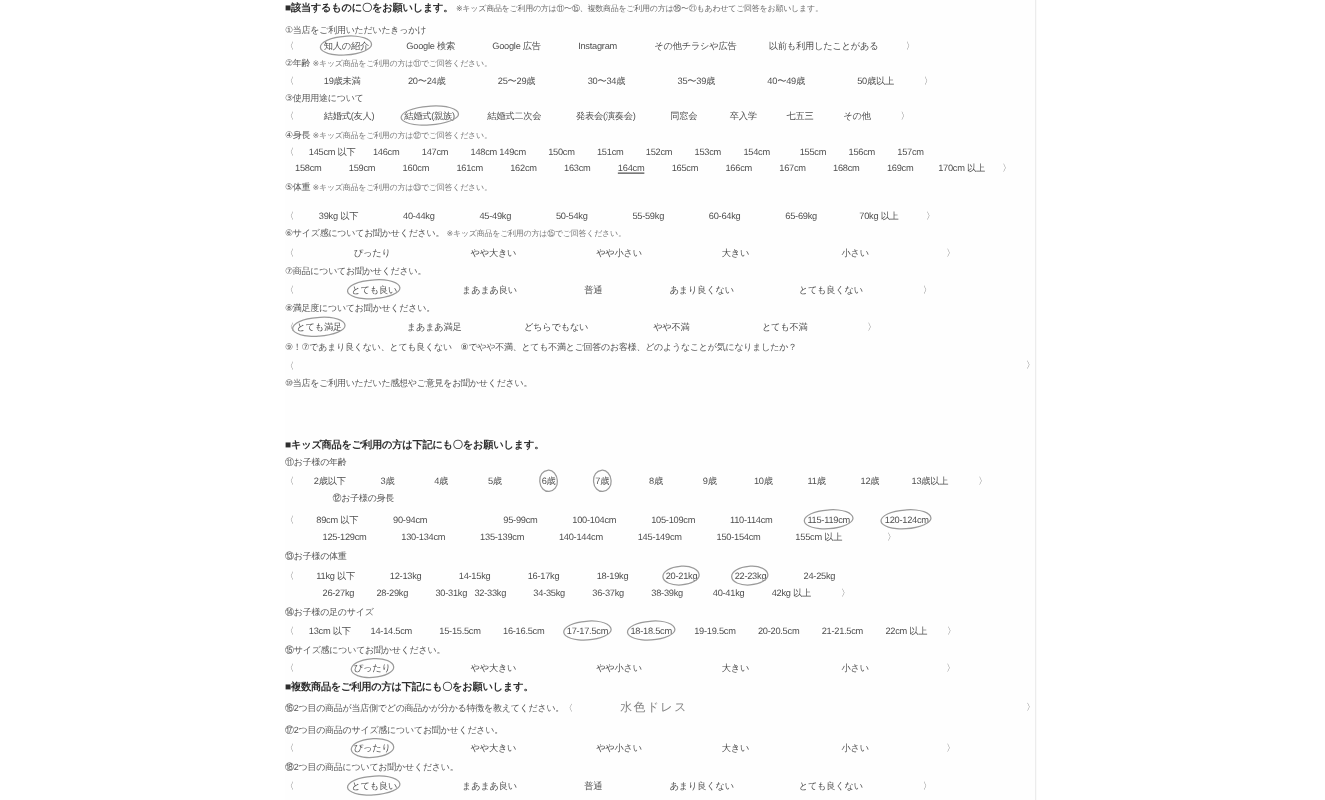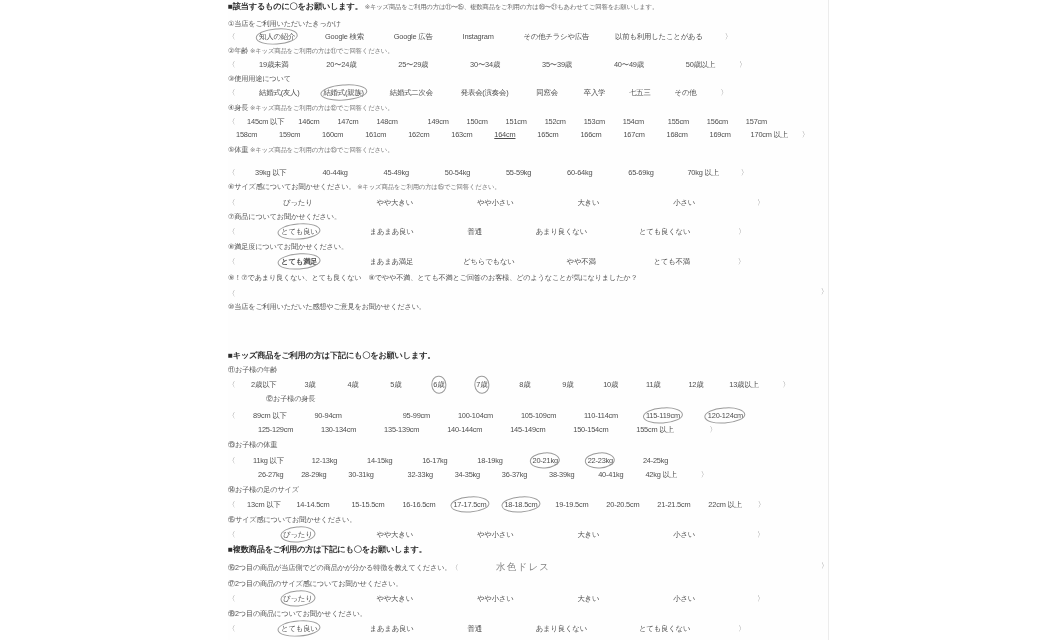--- a/index.html
+++ b/index.html
@@ -121,21 +121,21 @@
     <div class="row q" style="left:0px;top:104px;">
       <span>④</span><span>身長</span>
       <span class="note">※キッズ商品をご利用の方は⑫でご回答ください。</span>
     </div>
     <div class="row opts" style="left:0px;top:118px;">
       <span class="brk">〈</span>
       <span class="opt" style="margin-left:10px;">145cm 以下</span>
       <span class="opt" style="margin-left:12px;">146cm</span>
       <span class="opt" style="margin-left:16px;">147cm</span>
       <span class="opt" style="margin-left:16px;">148cm</span>
-      <span class="opt" style="margin-left:28px;">149cm</span>
+      <span class="opt" style="margin-left:0;">149cm</span>
       <span class="opt" style="margin-left:16px;">150cm</span>
       <span class="opt" style="margin-left:16px;">151cm</span>
       <span class="opt" style="margin-left:16px;">152cm</span>
       <span class="opt" style="margin-left:16px;">153cm</span>
       <span class="opt" style="margin-left:16px;">154cm</span>
       <span class="opt" style="margin-left:22px;">155cm</span>
       <span class="opt" style="margin-left:16px;">156cm</span>
       <span class="opt" style="margin-left:16px;">157cm</span>
     </div>
     <div class="row opts" style="left:0px;top:131px;">
@@ -197,21 +197,21 @@
       <span class="opt" style="margin-left:52px;">あまり良くない</span>
       <span class="opt" style="margin-left:50px;">とても良くない</span>
       <span class="brk" style="margin-left:46px;">〉</span>
     </div>
 
     <div class="row q" style="left:0px;top:243px;">
       <span>⑧</span><span>満足度についてお聞かせください。</span>
     </div>
     <div class="row opts" style="left:0px;top:258px;">
       <span class="brk">〈</span>
-      <span class="opt circled" style="margin-left:44px;font-weight:bold;">とても満足</span>
+      <span class="opt circled" style="">とても満足</span>
       <span class="opt" style="margin-left:50px;">まあまあ満足</span>
       <span class="opt" style="margin-left:48px;">どちらでもない</span>
       <span class="opt" style="margin-left:50px;">やや不満</span>
       <span class="opt" style="margin-left:56px;">とても不満</span>
       <span class="brk" style="margin-left:46px;">〉</span>
     </div>
 
     <div class="row q" style="left:0px;top:274px;">
       <span>⑨</span><span>！⑦であまり良くない、とても良くない　⑧でやや不満、とても不満とご回答のお客様、どのようなことが気になりましたか？</span>
     </div>
@@ -285,21 +285,21 @@
       <span class="opt" style="margin-left:28px;">16-17kg</span>
       <span class="opt" style="margin-left:28px;">18-19kg</span>
       <span class="opt circled" style="margin-left:28px;">20-21kg</span>
       <span class="opt circled" style="margin-left:28px;">22-23kg</span>
       <span class="opt" style="margin-left:28px;">24-25kg</span>
     </div>
     <div class="row opts" style="left:0px;top:471px;">
       <span class="opt" style="margin-left:30px;">26-27kg</span>
       <span class="opt" style="margin-left:16px;">28-29kg</span>
       <span class="opt" style="margin-left:20px;">30-31kg</span>
-      <span class="opt" style="margin-left:32px;">32-33kg</span>
+      <span class="opt" style="margin-left:4px;">32-33kg</span>
       <span class="opt" style="margin-left:20px;">34-35kg</span>
       <span class="opt" style="margin-left:20px;">36-37kg</span>
       <span class="opt" style="margin-left:20px;">38-39kg</span>
       <span class="opt" style="margin-left:22px;">40-41kg</span>
       <span class="opt" style="margin-left:20px;">42kg 以上</span>
       <span class="brk" style="margin-left:22px;">〉</span>
     </div>
 
     <div class="row q" style="left:0px;top:486px;">
       <span>⑭</span><span>お子様の足のサイズ</span>

